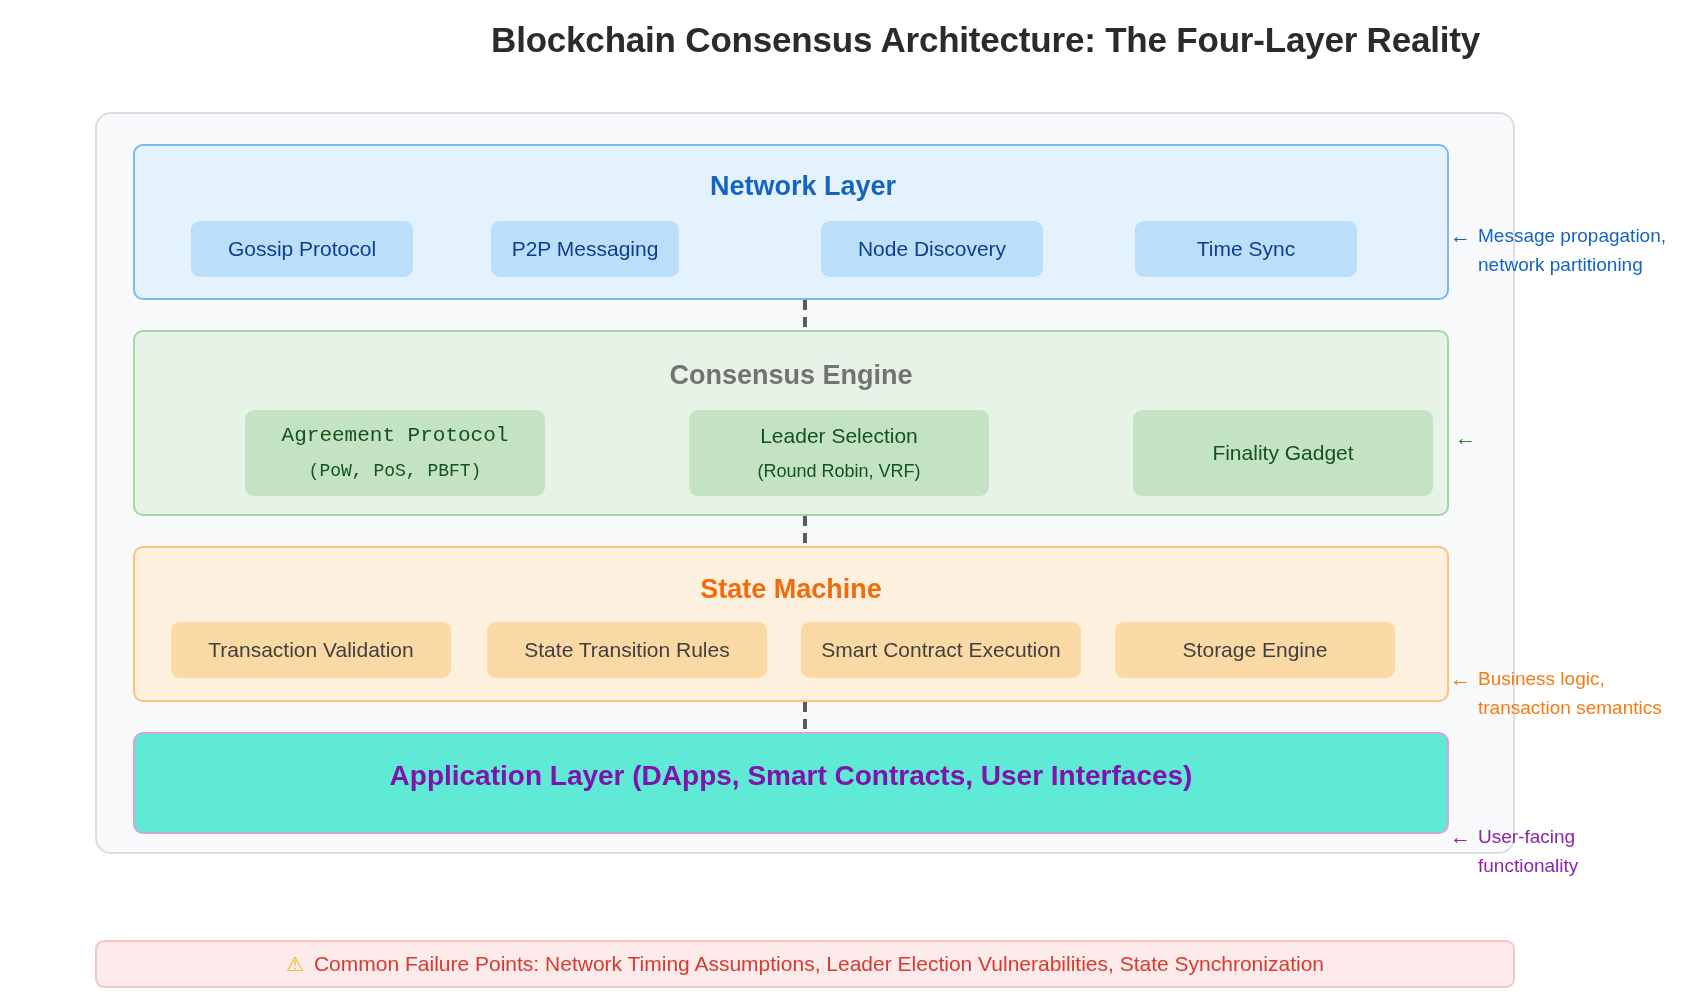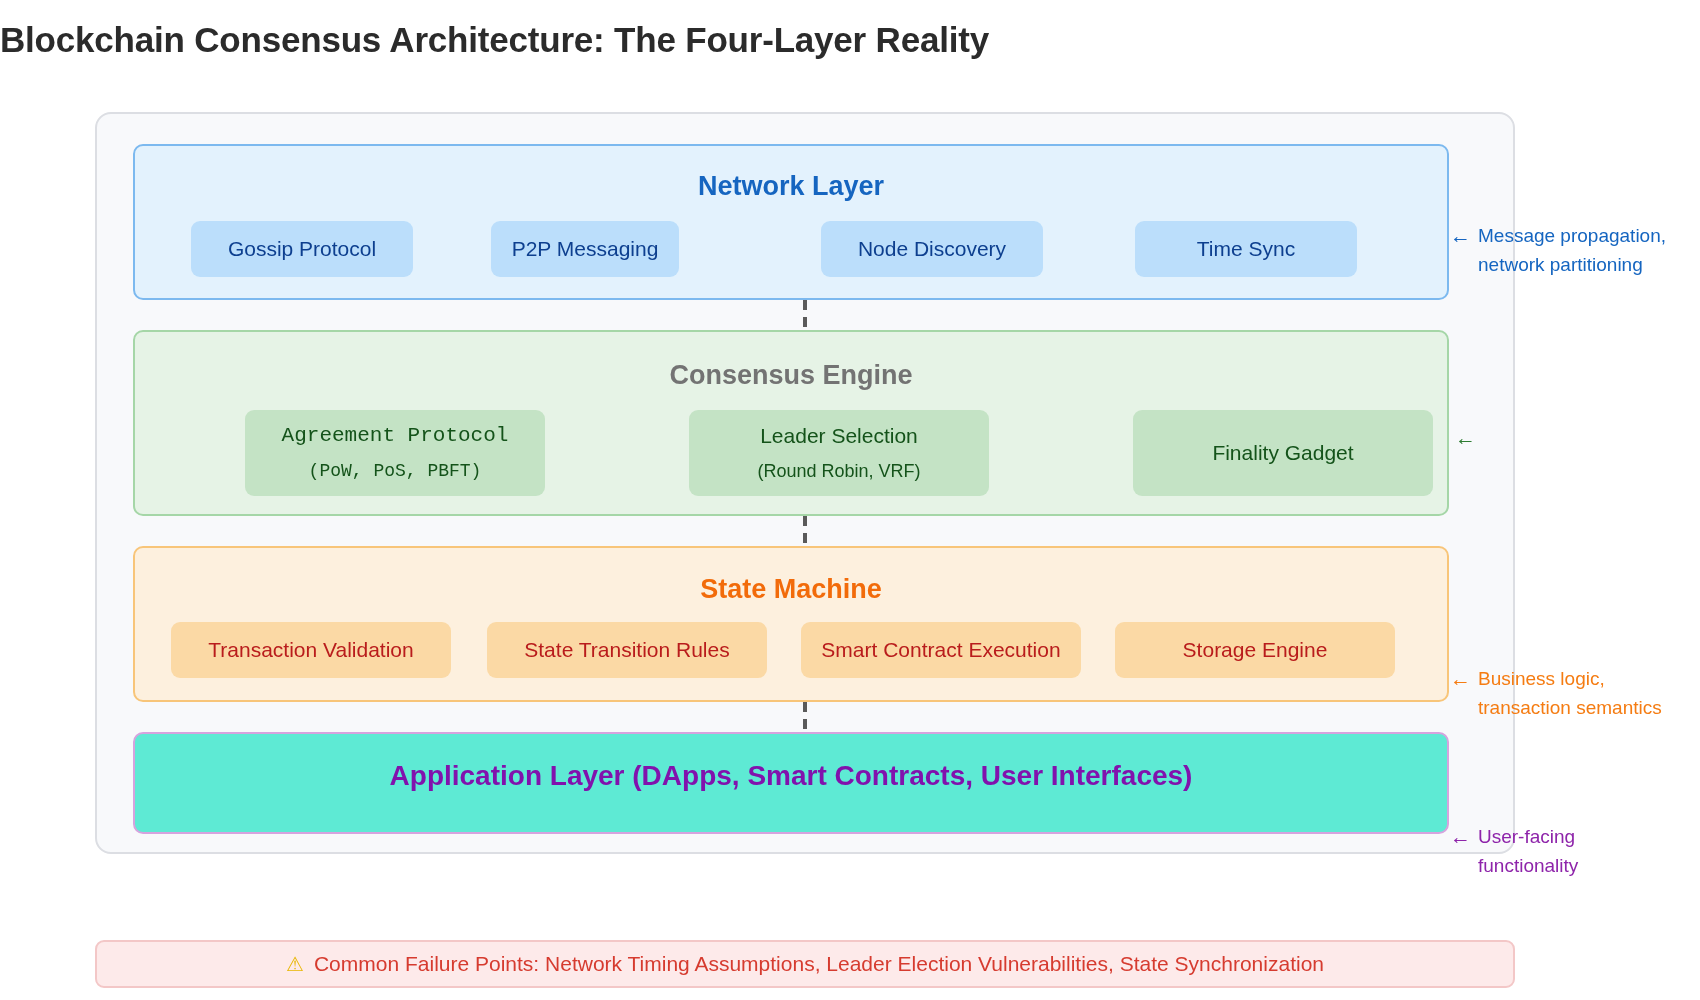--- a/index.html
+++ b/index.html
@@ -7,21 +7,21 @@
     width: 1700px; height: 1000px;
     background: #ffffff;
     font-family: "Liberation Sans", sans-serif;
     overflow: hidden;
   }
   .page { position: relative; width: 1700px; height: 1000px; }
 
   .page-title {
     position: absolute;
     left: 0; top: 20px; width: 1480px;
-    text-align: left;
+    text-align: right;
     font-size: 35px;
     font-weight: bold;
     color: #2b2b2b;
     letter-spacing: -0.2px;
   }
 
   
   .diagram-frame {
     position: absolute;
     left: 95px; top: 112px;
@@ -60,40 +60,40 @@
     white-space: nowrap;
   }
   .chip .sub { font-size: 18px; margin-top: 13px; }
 
   
   .layer-network {
     top: 30px; height: 156px;
     background: #e3f2fd;
     border: 2px solid #7cb9ef;
   }
-  .layer-network .layer-title { top: 25px; color: #1565c0; }
+  .layer-network .layer-title { top: 25px; color: #1565c0; margin-left: 12px; }
   .layer-network .chip { background: #bbdefb; color: #0d3f8f; }
 
   
   .layer-consensus {
     top: 216px; height: 186px;
     background: #e6f3e6;
     border: 2px solid #a5d6a7;
   }
   .layer-consensus .layer-title { top: 28px; color: #737373; }
   .layer-consensus .chip { background: #c4e3c5; color: #14531a; }
 
   
   .layer-state {
     top: 432px; height: 156px;
     background: #fdf0de;
     border: 2px solid #f8c579;
   }
   .layer-state .layer-title { top: 26px; color: #f26b0a; }
-  .layer-state .chip { background: #fbd9a5; color: #b91c1c; }
+  .layer-state .chip { background: #fbd9a5; color: #404040; }
 
   
   .layer-app {
     top: 618px; height: 102px;
     background: #5eead4;
     border: 2px solid #d6a3de;
   }
   .layer-app .layer-title { top: 26px; color: #8112ad; font-size: 28px; }
 
   

